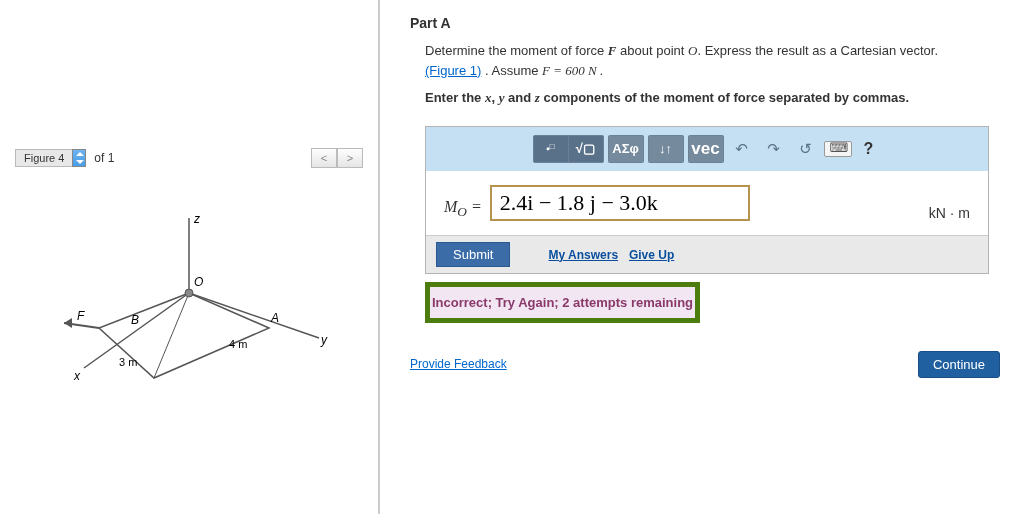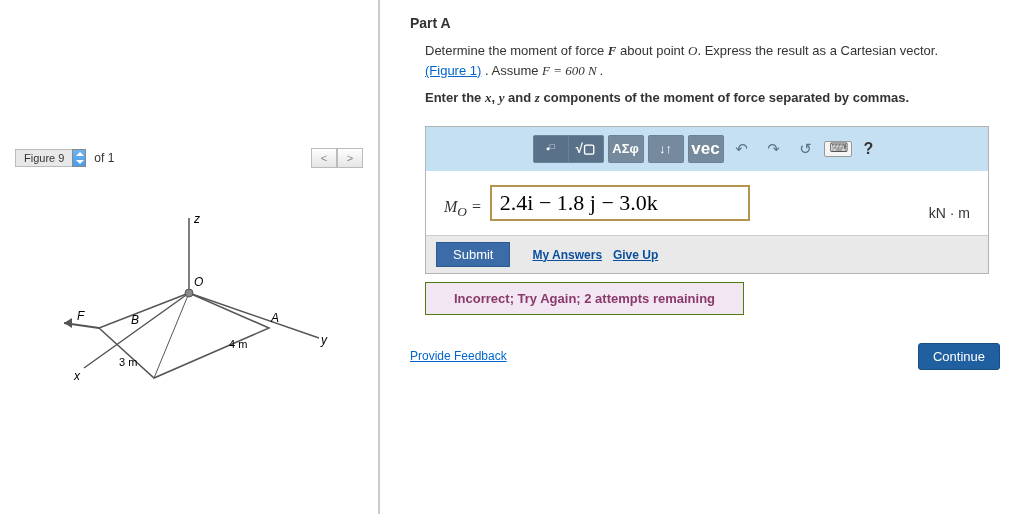--- a/index.html
+++ b/index.html
@@ -28,36 +28,36 @@
     .tb-btn { background:#758a9c; color:#fff; border:none; width:34px; height:26px; display:flex; align-items:center; justify-content:center; font-size:13px; font-weight:bold; cursor:pointer; }
     .tb-btn.first { background:#5a7289; }
     .tb-action { width:28px; height:26px; background:none; border:none; color:#5b7285; cursor:pointer; font-size:15px; display:flex; align-items:center; justify-content:center; }
     .tb-keyboard { width:28px; height:16px; background:#f5f5f5; border:1px solid #999; border-radius:2px; position:relative; }
     .tb-keyboard::after { content:'⌨'; font-size:13px; position:absolute; top:-2px; left:5px; color:#555; }
     .tb-help { font-size:16px; font-weight:bold; color:#333; width:26px; text-align:center; cursor:pointer; }
     .input-row { padding: 14px 18px; display:flex; align-items:flex-end; }
     .var-label { font-size: 16px; font-style: italic; font-family: 'Times New Roman', serif; margin-right: 8px; }
     .answer-input { border: 2px solid #b3934e; font-size: 22px; font-family: 'Times New Roman', serif; padding: 3px 8px; width: 260px; }
     .unit-label { margin-left: auto; font-size: 14px; }
-    .submit-row { background: #e9e9e9; padding: 6px 10px; display:flex; align-items:center; gap: 22px; border-top:1px solid #ccc; }
+    .submit-row { background: #e9e9e9; padding: 6px 10px; display:flex; align-items:center; gap: 38px; border-top:1px solid #ccc; }
     .submit-btn { background:#3b6ca8; color:#fff; border:1px solid #2a5a90; padding:4px 16px; font-size:13px; cursor:pointer; }
     .sub-link { color:#0a4f9e; font-size:12px; text-decoration:underline; cursor:pointer; font-weight:bold; }
-    .feedback-box { border:1px solid #4d7c0f; background:#f3e6f3; color:#8a3a6a; font-weight:bold; padding:8px 28px; margin: 8px 15px 0 15px; font-size:13px; width:fit-content; }
+    .feedback-box { border:5px solid #4d7c0f; background:#f3e6f3; color:#8a3a6a; font-weight:bold; padding:8px 2px; margin: 8px 15px 0 15px; font-size:13px; width:fit-content; }
     .footer-row { margin-top: 28px; display:flex; justify-content:space-between; align-items:center; gap: 18px; padding-right:4px; }
     .continue-btn { background:#2060a0; color:#fff; border:1px solid #184e85; border-radius:3px; padding:5px 14px; font-size:13px; cursor:pointer; }
     .serif-var { font-family:'Times New Roman',serif; font-style:italic; }
   </style>
 </head>
 <body>
 
 <div class="container">
   <div class="left-pane">
 
     <div class="figure-nav">
-      <span class="figure-label">Figure 9</span>
+      <span class="figure-label">Figure 4</span>
       <span class="fig-stepper"></span>
       <span class="of-text">of 1</span>
       <div class="nav-btns">
         <div class="nav-btn">&lt;</div>
         <div class="nav-btn">&gt;</div>
       </div>
     </div>
 
     <div class="figure-img">
       <svg width="300" height="200" viewBox="0 0 300 200">

